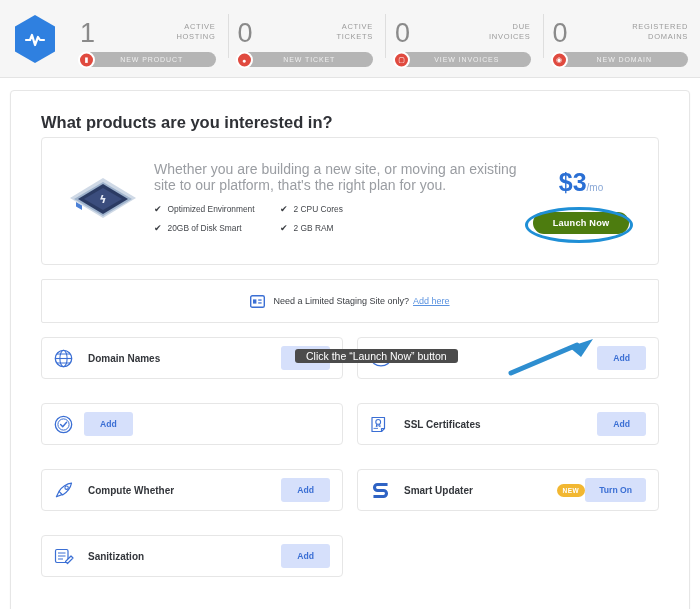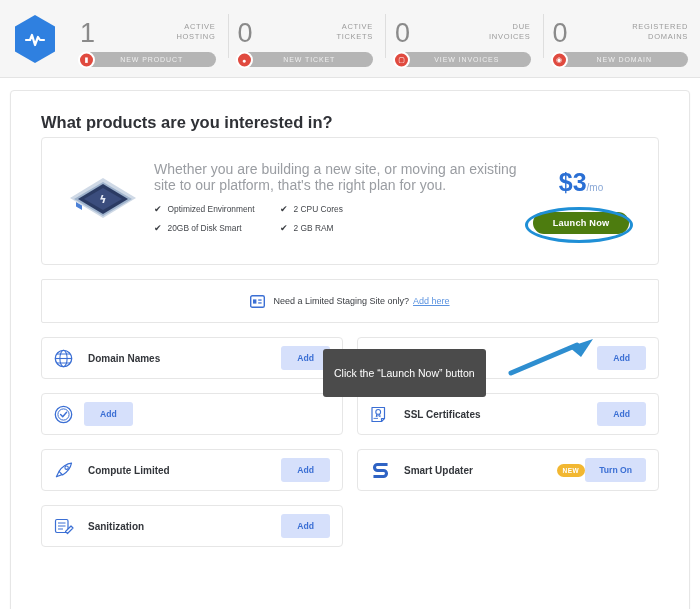--- a/index.html
+++ b/index.html
@@ -95,37 +95,37 @@
     font-size: 9.2px; font-weight: bold; font-family: inherit;
     cursor: pointer; letter-spacing: .2px;
   }
   .ellipse {
     position: absolute; left: -8px; top: -5px;
     width: 108px; height: 36px; border: 3px solid #1f8fd6;
     border-radius: 50%; pointer-events: none;
   }
   .arrow { position: absolute; left: 496px; top: 246px; pointer-events: none; }
   .tooltip {
-    position: absolute; left: 312px; top: 258px;
+    position: absolute; left: 284px; top: 258px;
     background: #4b4b4b; color: #fff; border-radius: 3px;
-    padding: 18px 11px; font-size: 10.5px; white-space: nowrap;
+    padding: 1px 11px; font-size: 10.5px; white-space: nowrap;
   }
 
   
   .staging {
     margin-top: 14px; border: 1px solid #e6e6e6; border-radius: 2px;
     height: 44px; display: flex; align-items: center; justify-content: center;
     font-size: 9px; color: #3a3d42;
   }
   .staging .sico { margin-right: 8px; display: flex; }
   .staging a { color: #5b93e0; text-decoration: underline; margin-left: 4px; }
 
   
   .grid { margin-top: 14px; display: flex; gap: 14px; }
-  .col { flex: 1; display: flex; flex-direction: column; gap: 14px; }
+  .col { flex: 1; display: flex; flex-direction: column; gap: 24px; }
   .prow {
     border: 1px solid #e6e6e6; border-radius: 4px; height: 42px;
     display: flex; align-items: center; padding: 0 12px; background: #fff;
   }
   .prow .pico { width: 30px; display: flex; align-items: center; }
   .prow .plabel { flex: 1; font-size: 10px; color: #33363b; font-weight: bold; padding-left: 4px; }
   .badge {
     background: #f2b731; color: #fff; font-size: 6.5px; font-weight: bold;
     border-radius: 8px; padding: 3px 6px; letter-spacing: .5px; margin-left: 8px;
   }
@@ -307,21 +307,21 @@
       </div>
 
       <div class="prow">
         <span class="pico">
           <svg width="21" height="19" viewBox="0 0 21 19">
             <path d="M17.5 2.2 C13 2.6 7.6 6 5 10.4 l3.6 3.6 C13 11.4 16.6 6.6 17.5 2.2 Z" fill="none" stroke="#3b6fd4" stroke-width="1.2" stroke-linejoin="round"></path>
             <path d="M5 10.4 L2.4 15.8 L7.9 13.6" fill="none" stroke="#3b6fd4" stroke-width="1.2" stroke-linejoin="round"></path>
             <circle cx="12.6" cy="6.7" r="1.7" fill="none" stroke="#3b6fd4" stroke-width="1.1"></circle>
           </svg>
         </span>
-        <span class="plabel">Compute Limited</span>
+        <span class="plabel">Compute Whether</span>
         <button class="addbtn">Add</button>
       </div>
 
       <div class="prow">
         <span class="pico">
           <svg width="20" height="19" viewBox="0 0 20 19">
             <rect x="1.5" y="2.5" width="12.5" height="13" rx="1.4" fill="none" stroke="#3b6fd4" stroke-width="1.2"></rect>
             <line x1="4" y1="6" x2="11.5" y2="6" stroke="#3b6fd4" stroke-width="1"></line>
             <line x1="4" y1="9" x2="11.5" y2="9" stroke="#3b6fd4" stroke-width="1"></line>
             <line x1="4" y1="12" x2="9" y2="12" stroke="#3b6fd4" stroke-width="1"></line>

